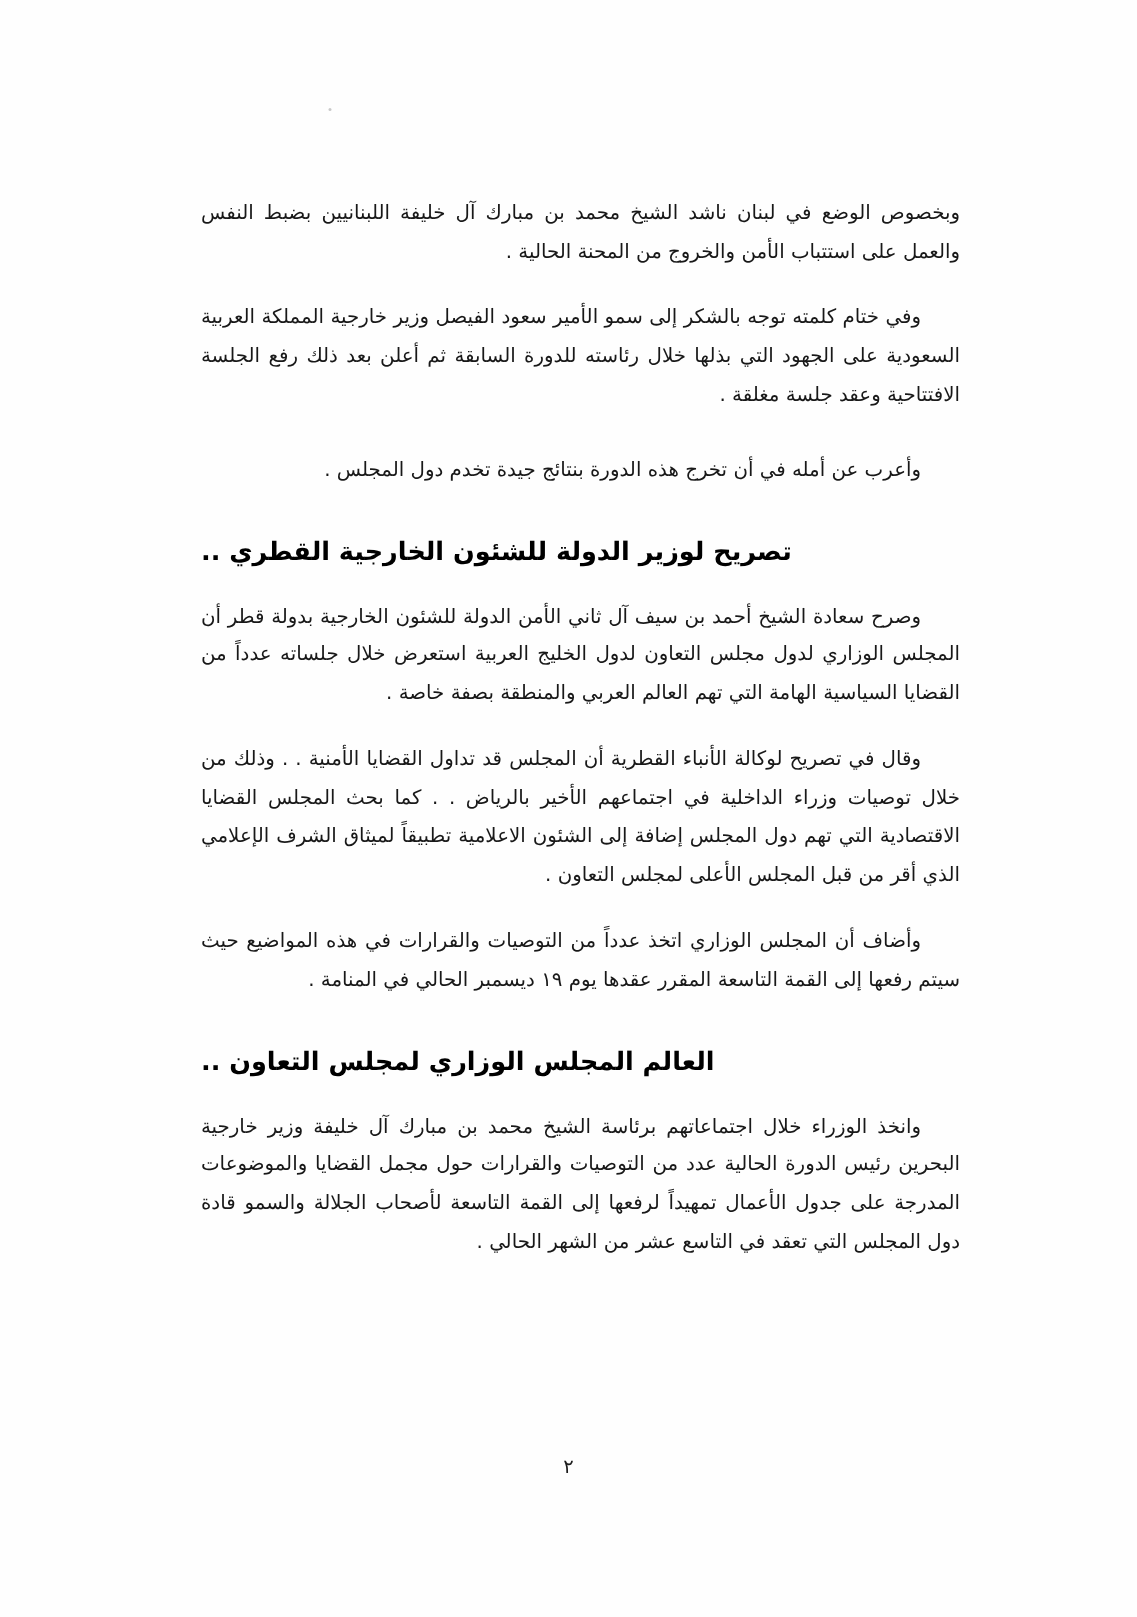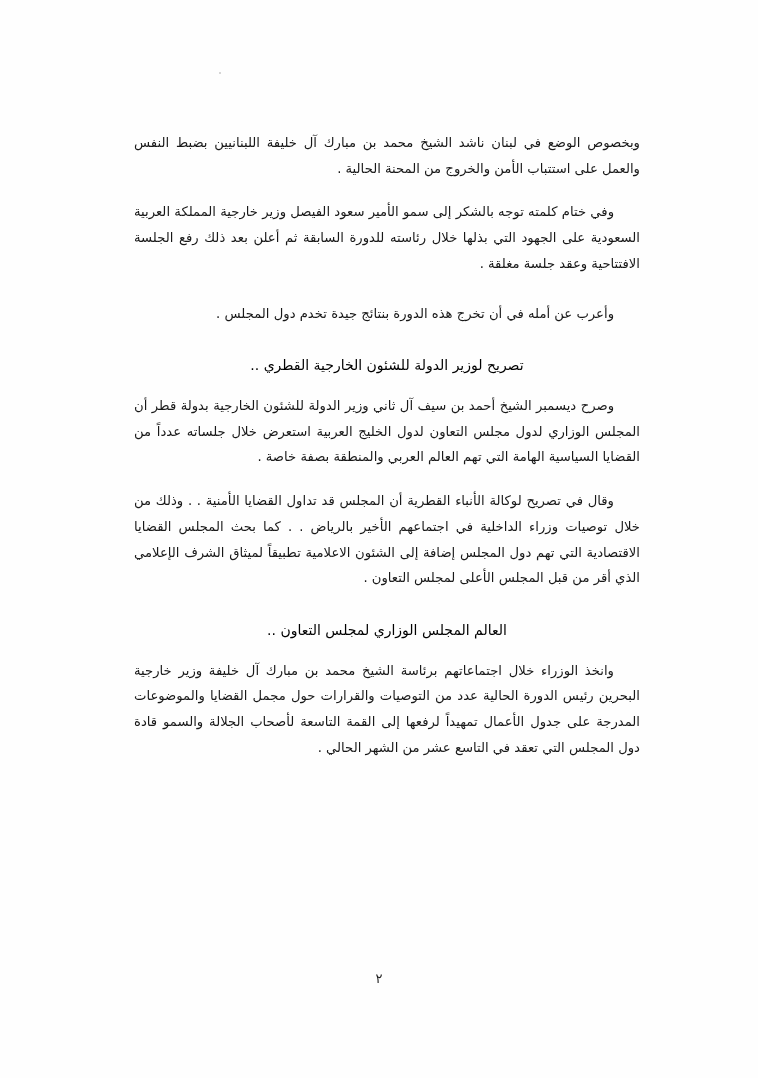--- a/index.html
+++ b/index.html
@@ -34,25 +34,25 @@
     margin: 0 0 18px 0;
     text-align: justify;
     text-justify: inter-word;
     letter-spacing: 0.1px;
     color: #181818;
   }
   .para.indent {
     text-indent: 26px;
   }
   .heading {
-    font-size: 14px;
-    font-weight: normal;
+    font-size: 17px;
+    font-weight: bold;
     line-height: 1.9;
     margin: 26px 0 14px 0;
-    text-align: center;
+    text-align: left;
     color: #000000;
   }
   .gap-small { margin-bottom: 20px; }
   .gap-med { margin-bottom: 24px; }
   .page-number {
     position: absolute;
     bottom: 92px;
     left: 0;
     right: 0;
     text-align: center;
@@ -77,24 +77,25 @@
   <div class="content">
 
     <p class="para">وبخصوص الوضع في لبنان ناشد الشيخ محمد بن مبارك آل خليفة اللبنانيين بضبط النفس والعمل على استتباب الأمن والخروج من المحنة الحالية .</p>
 
     <p class="para indent gap-med">وفي ختام كلمته توجه بالشكر إلى سمو الأمير سعود الفيصل وزير خارجية المملكة العربية السعودية على الجهود التي بذلها خلال رئاسته للدورة السابقة ثم أعلن بعد ذلك رفع الجلسة الافتتاحية وعقد جلسة مغلقة .</p>
 
     <p class="para indent">وأعرب عن أمله في أن تخرج هذه الدورة بنتائج جيدة تخدم دول المجلس .</p>
 
     <h2 class="heading">تصريح لوزير الدولة للشئون الخارجية القطري ..</h2>
 
-    <p class="para indent">وصرح ديسمبر الشيخ أحمد بن سيف آل ثاني وزير الدولة للشئون الخارجية بدولة قطر أن المجلس الوزاري لدول مجلس التعاون لدول الخليج العربية استعرض خلال جلساته عدداً من القضايا السياسية الهامة التي تهم العالم العربي والمنطقة بصفة خاصة .</p>
+    <p class="para indent">وصرح سعادة الشيخ أحمد بن سيف آل ثاني الأمن الدولة للشئون الخارجية بدولة قطر أن المجلس الوزاري لدول مجلس التعاون لدول الخليج العربية استعرض خلال جلساته عدداً من القضايا السياسية الهامة التي تهم العالم العربي والمنطقة بصفة خاصة .</p>
 
     <p class="para indent">وقال في تصريح لوكالة الأنباء القطرية أن المجلس قد تداول القضايا الأمنية . . وذلك من خلال توصيات وزراء الداخلية في اجتماعهم الأخير بالرياض . . كما بحث المجلس القضايا الاقتصادية التي تهم دول المجلس إضافة إلى الشئون الاعلامية تطبيقاً لميثاق الشرف الإعلامي الذي أقر من قبل المجلس الأعلى لمجلس التعاون .</p>
 
+    <p class="para indent gap-med">وأضاف أن المجلس الوزاري اتخذ عدداً من التوصيات والقرارات في هذه المواضيع حيث سيتم رفعها إلى القمة التاسعة المقرر عقدها يوم ١٩ ديسمبر الحالي في المنامة .</p>
 
     <h2 class="heading">العالم المجلس الوزاري لمجلس التعاون ..</h2>
 
 
     <p class="para indent">وانخذ الوزراء خلال اجتماعاتهم برئاسة الشيخ محمد بن مبارك آل خليفة وزير خارجية البحرين رئيس الدورة الحالية عدد من التوصيات والقرارات حول مجمل القضايا والموضوعات المدرجة على جدول الأعمال تمهيداً لرفعها إلى القمة التاسعة لأصحاب الجلالة والسمو قادة دول المجلس التي تعقد في التاسع عشر من الشهر الحالي .</p>
 
   </div>
 
   <div class="page-number">٢</div>
 

